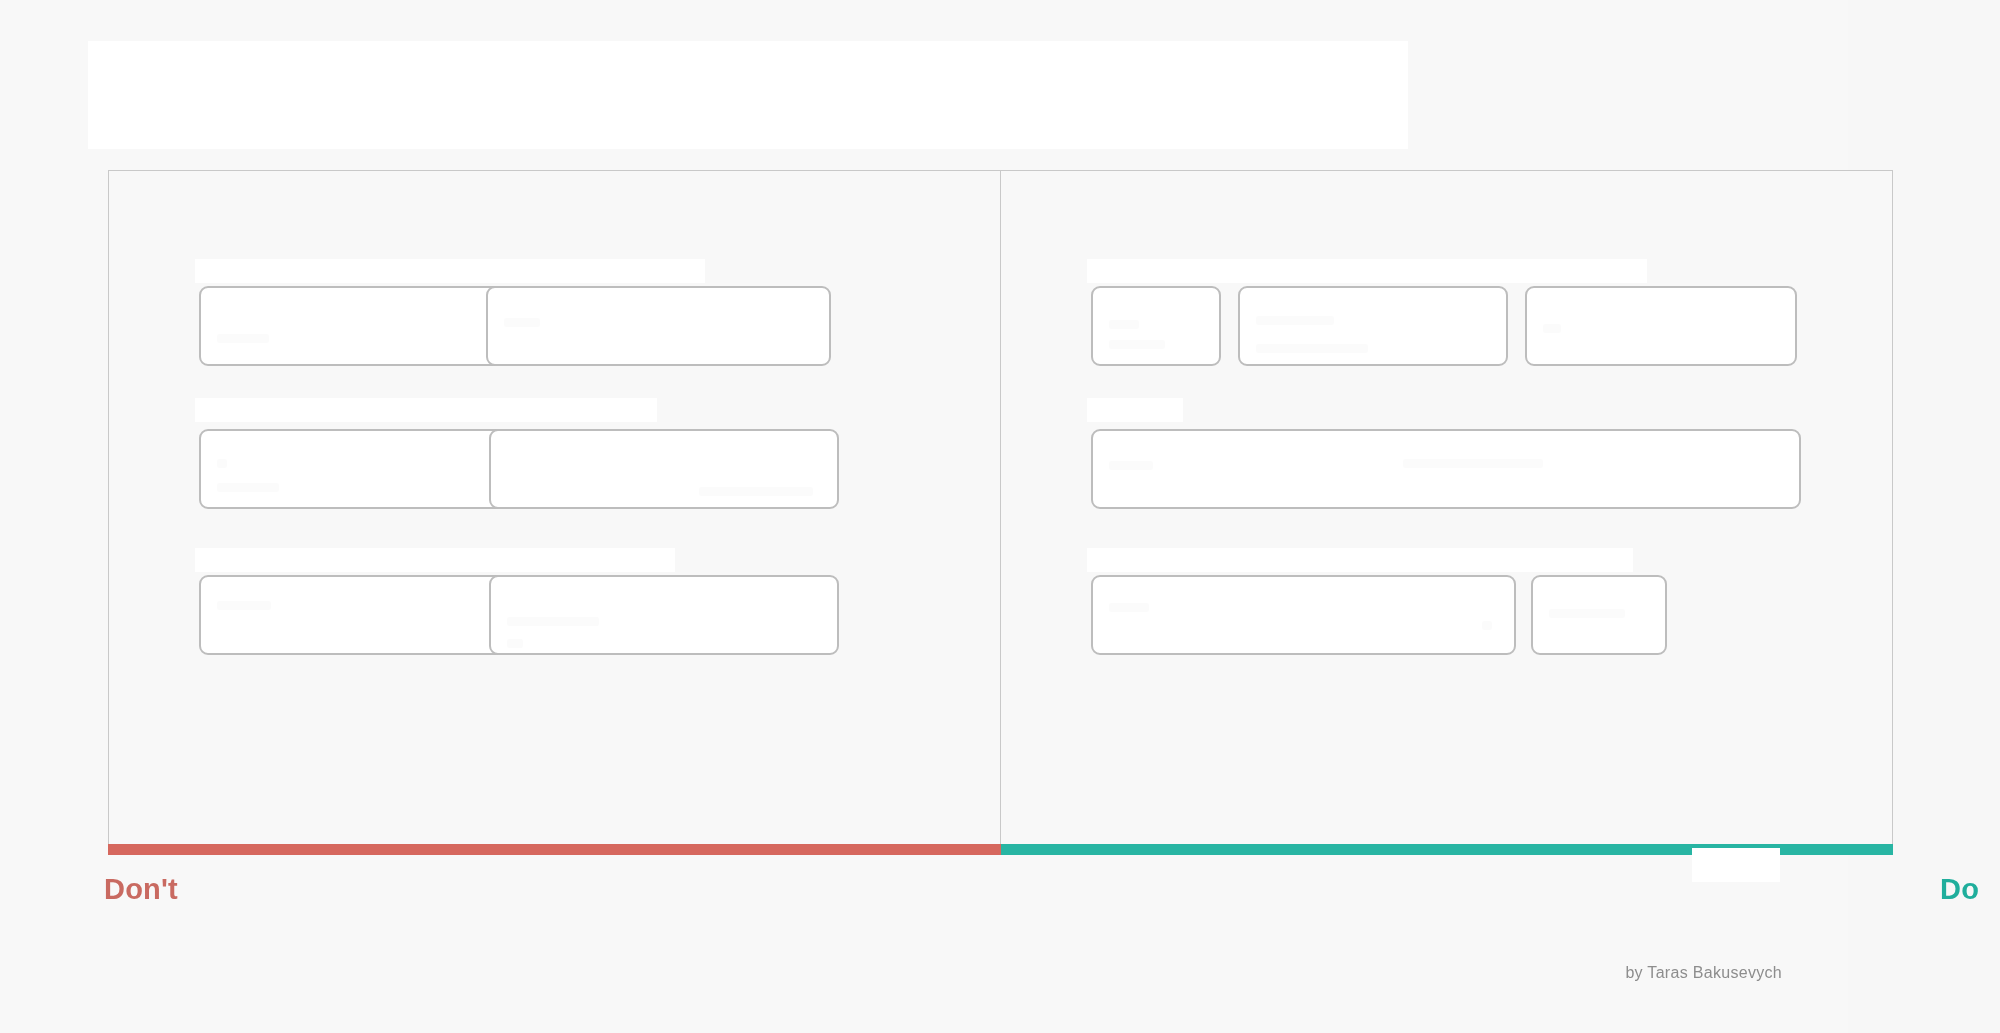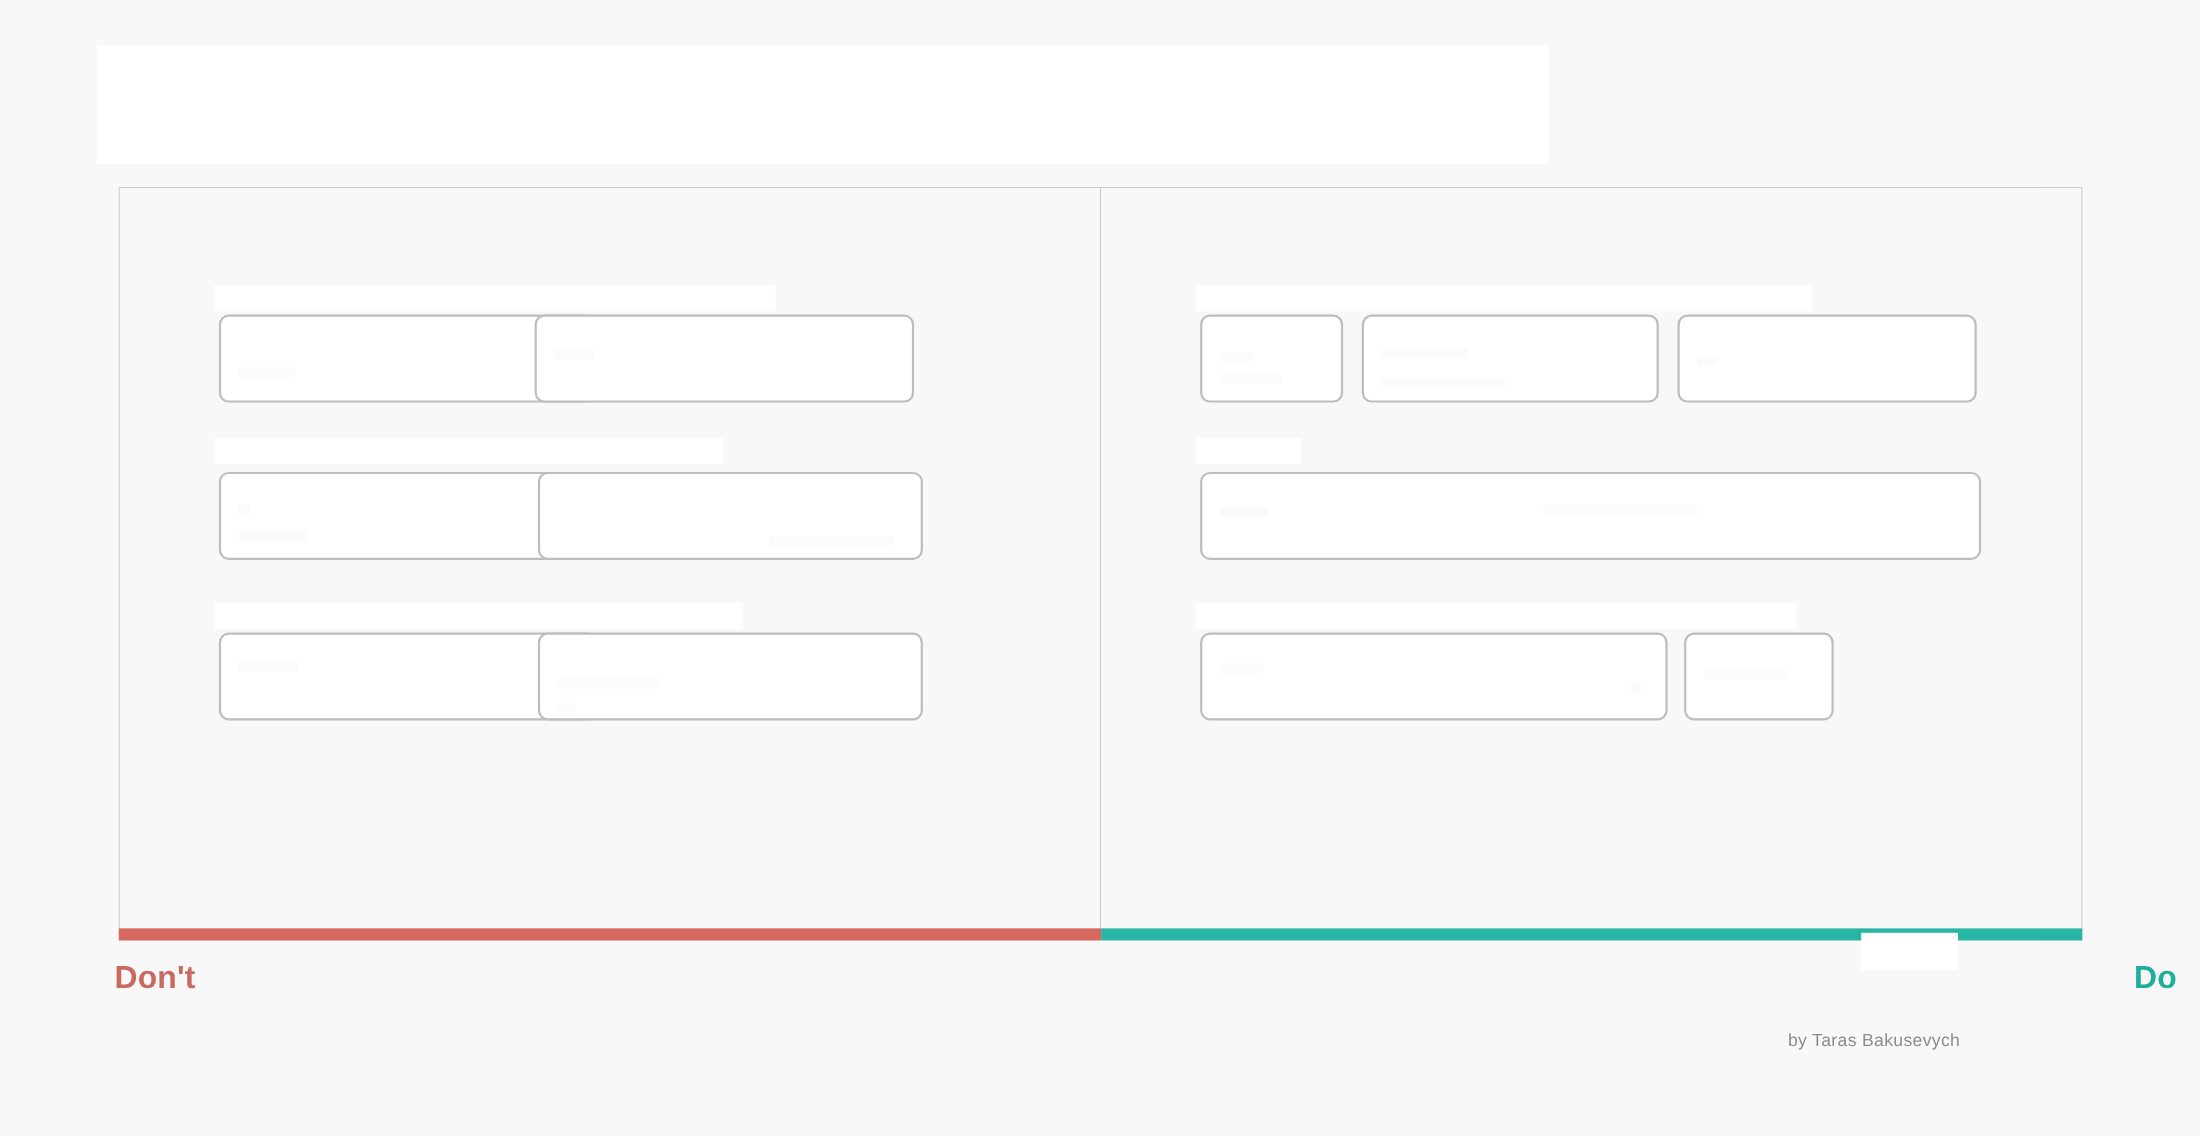--- a/index.html
+++ b/index.html
@@ -84,21 +84,21 @@
     position: absolute;
     font-weight: bold;
     font-size: 29px;
     letter-spacing: .2px;
   }
   .verdict-dont { color: #c96a61; left: 104px; top: 873px; }
   .verdict-do   { color: #1fae9c; left: 1940px; top: 873px; }
 
   .credit {
     position: absolute;
-    right: 66px; top: 938px;
+    right: 66px; top: 964px;
     font-size: 16px;
     color: #8d8d8d;
     letter-spacing: .3px;
   }
 </style>
 </head>
 <body>
 
 <div class="canvas">
 

